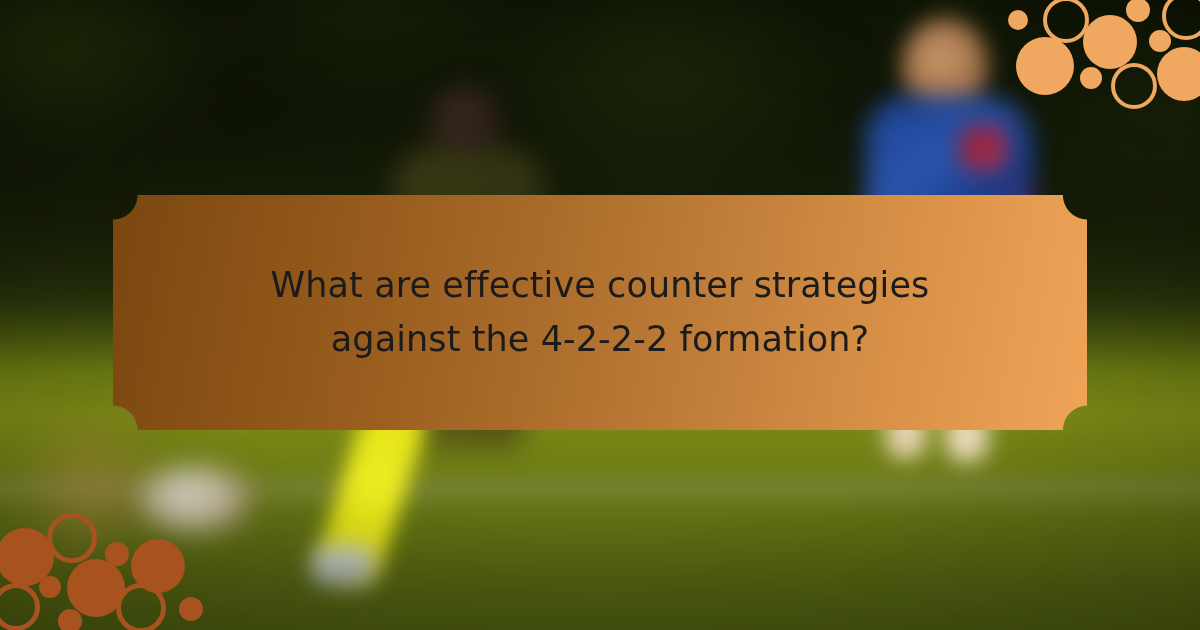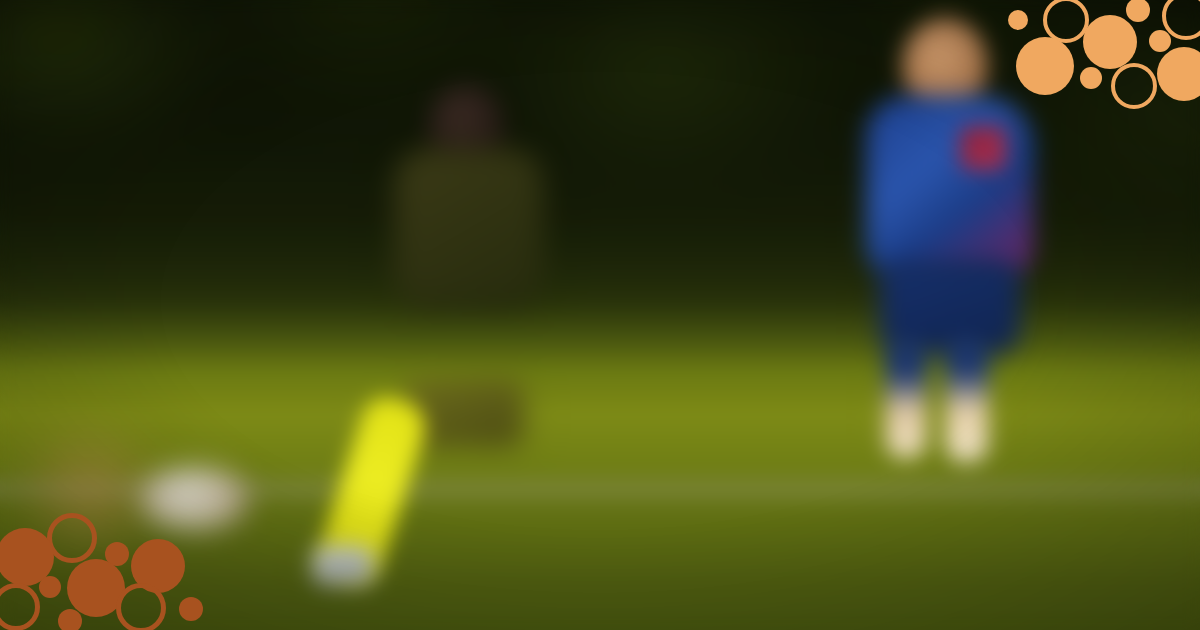--- a/index.html
+++ b/index.html
@@ -268,14 +268,17 @@
       <div class="c fill" style="left: 105px; top: 32px; width: 24px; height: 24px; background: rgb(168, 82, 31);"></div>
       <div class="c fill" style="left: 131px; top: 29px; width: 54px; height: 54px; background: rgb(168, 82, 31);"></div>
       <div class="c fill" style="left: 39px; top: 66px; width: 22px; height: 22px; background: rgb(168, 82, 31);"></div>
       <div class="c fill" style="left: 67px; top: 49px; width: 58px; height: 58px; background: rgb(168, 82, 31);"></div>
       <div class="c ring" style="left: -8px; top: 73px; width: 48px; height: 48px; border: 5px solid rgb(168, 82, 31);"></div>
       <div class="c ring" style="left: 116px; top: 73px; width: 50px; height: 50px; border: 5px solid rgb(168, 82, 31);"></div>
       <div class="c fill" style="left: 179px; top: 87px; width: 24px; height: 24px; background: rgb(168, 82, 31);"></div>
       <div class="c fill" style="left: 58px; top: 99px; width: 24px; height: 24px; background: rgb(168, 82, 31);"></div>
     </div>
 
+  <div id="card">
+    <div id="question-text">What are effective counter strategies against the 4-2-2-2 formation?</div>
+  </div>
 
 </div>
 
 </body></html>

